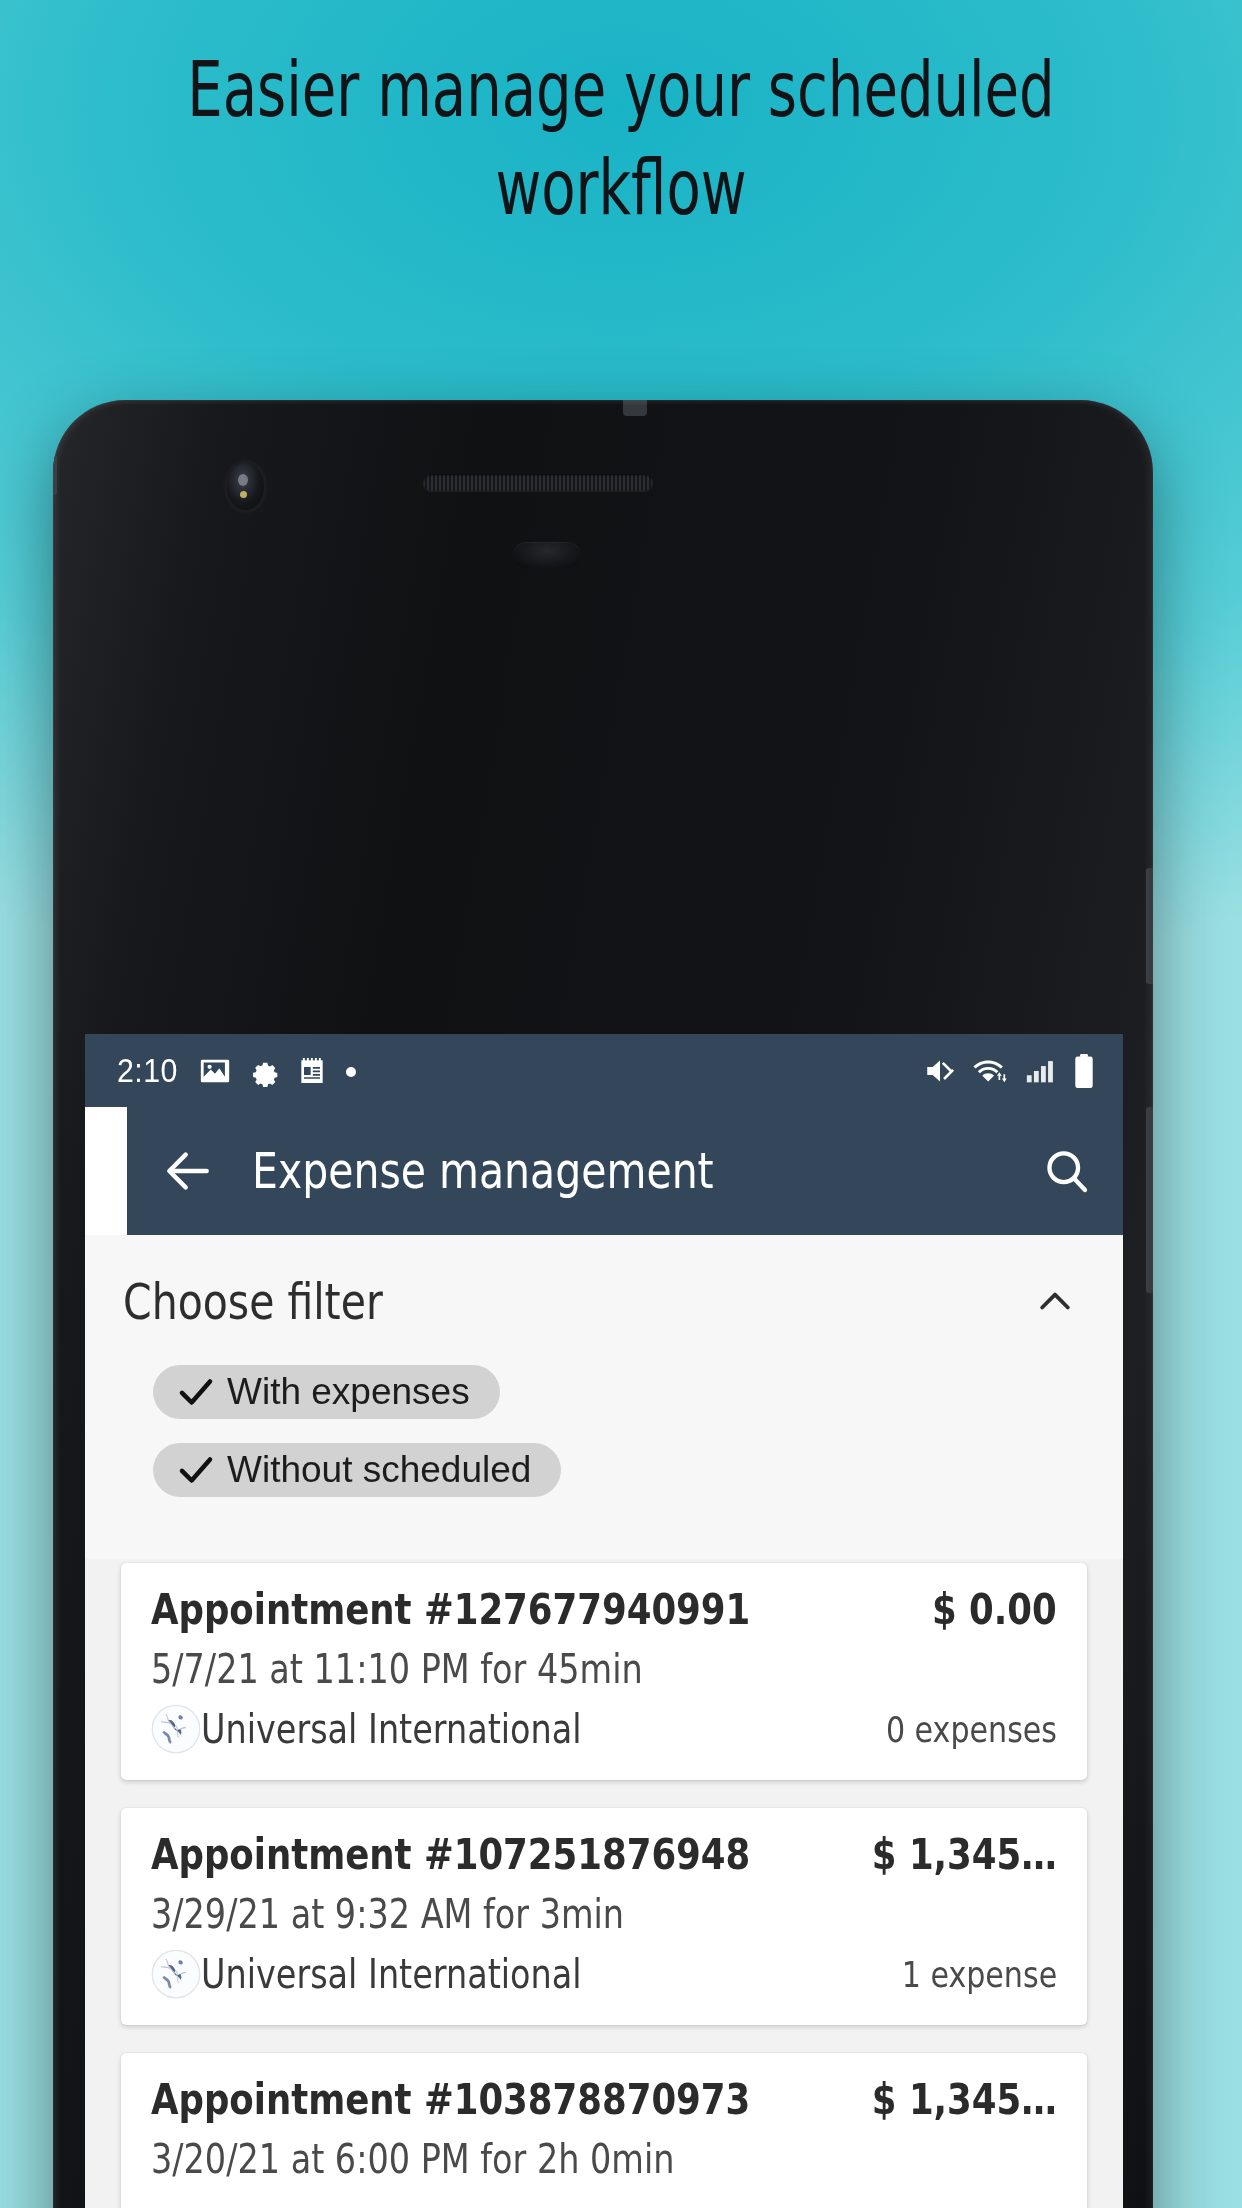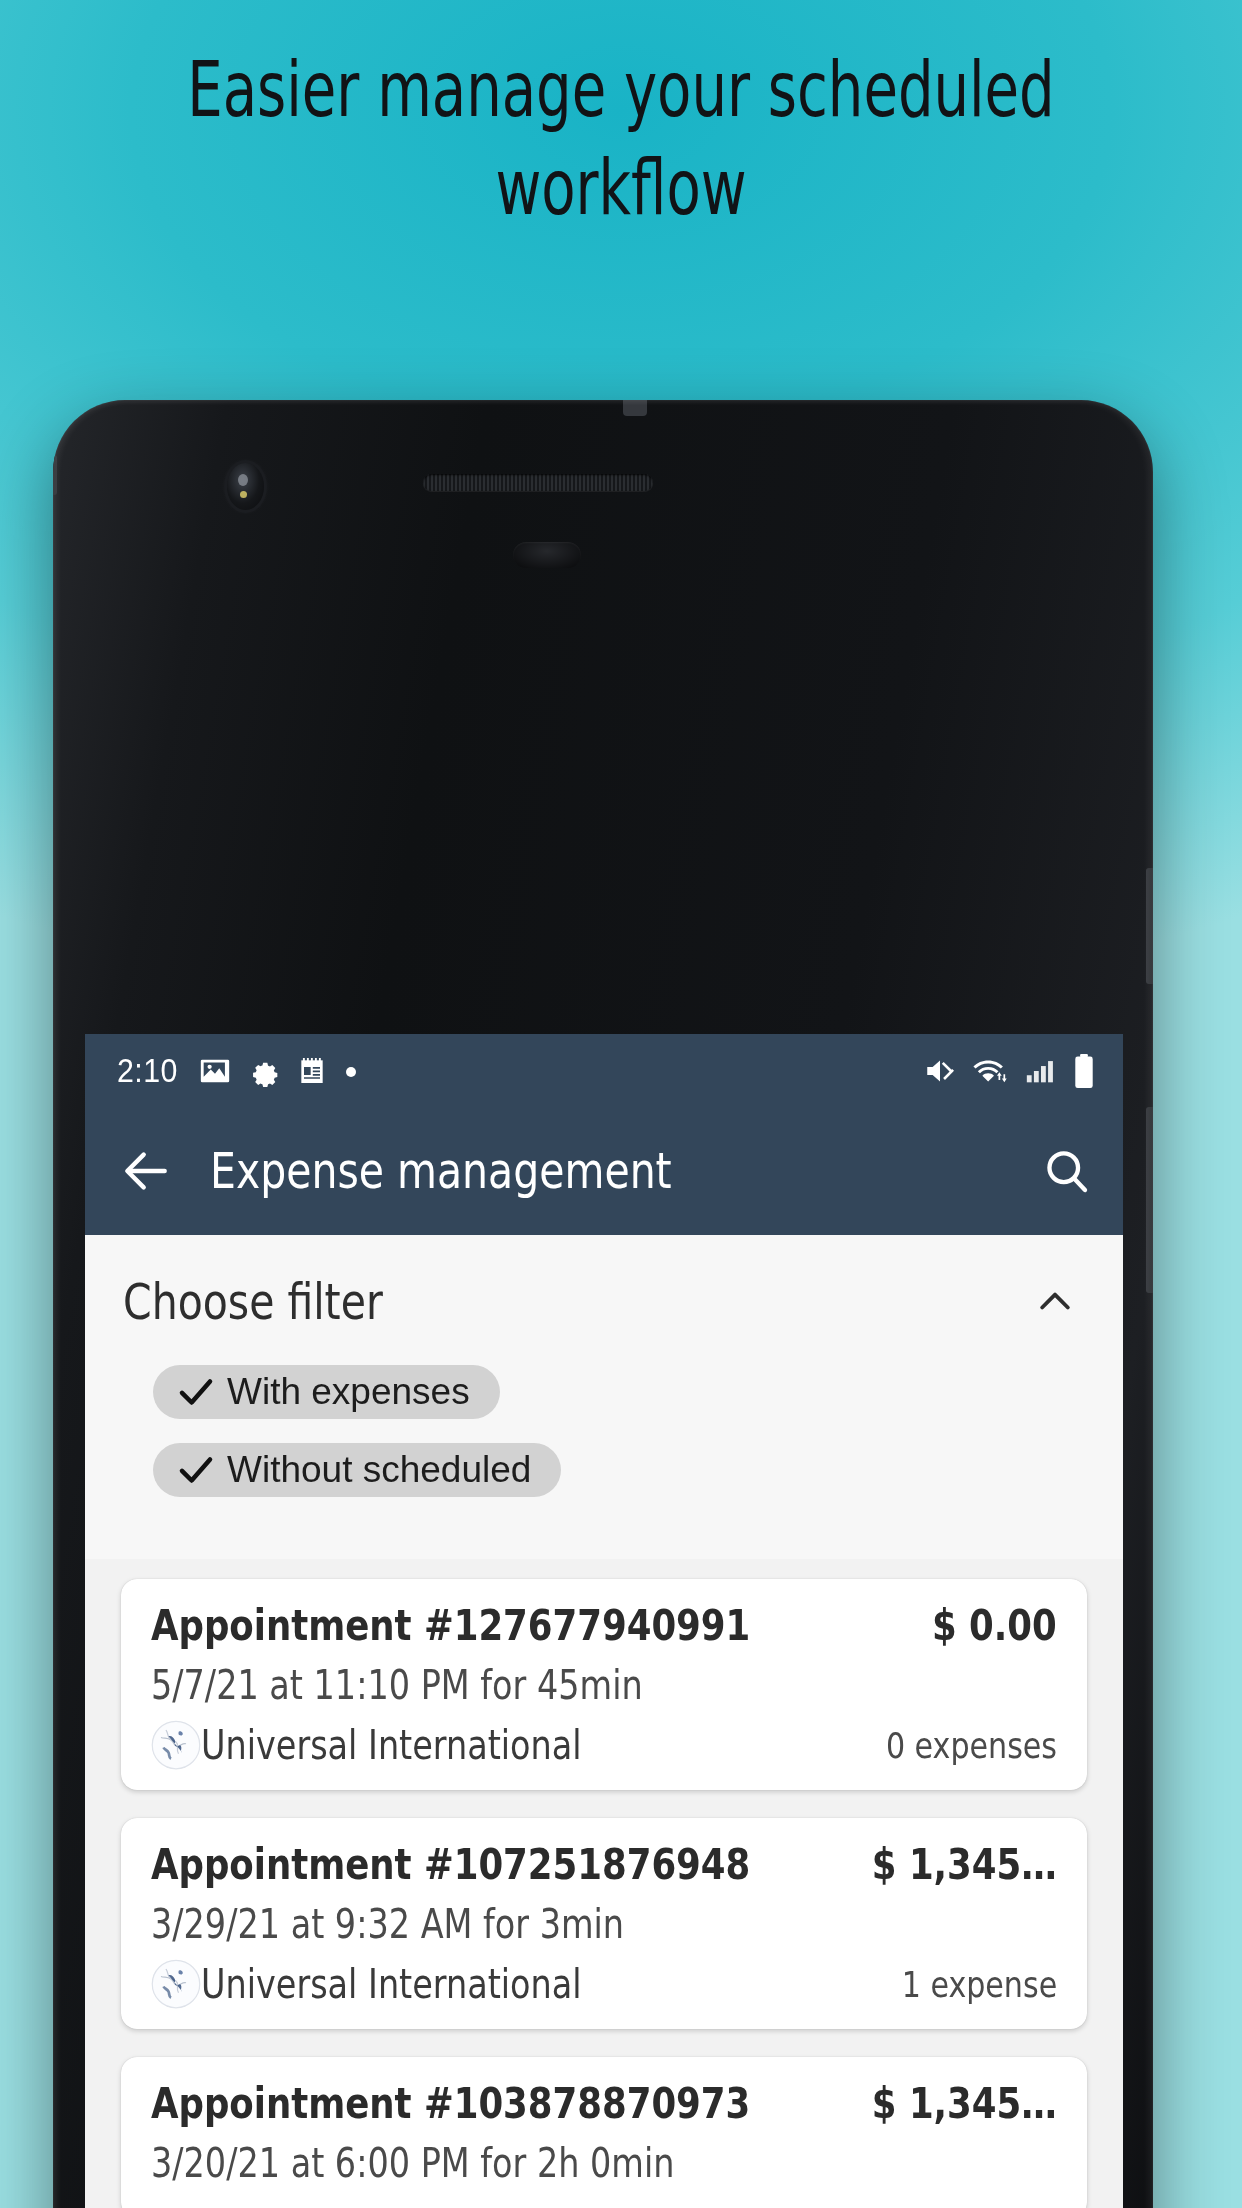--- a/index.html
+++ b/index.html
@@ -122,20 +122,21 @@
   .sb-right { display:flex; align-items:center; gap:14px; }
   .ic { display:block; }
 
   
   .appbar {
     height:128px;
     background:#33465a;
     display:flex; align-items:center;
     padding: 0 30px 0 33px;
     color:#ffffff;
+    margin-left:42px;
   }
   .appbar-title {
     flex:1;
     font-family:"DejaVu Sans Condensed","Liberation Sans Narrow","Liberation Sans",sans-serif;
     font-size:49px; font-weight:400; margin-left:36px;
     transform: scaleX(0.93); transform-origin: left center;
     white-space:nowrap;
   }
 
   
@@ -163,23 +164,23 @@
     font-size:37px; color:#1c1c1c;
     white-space:nowrap;
   }
   .chip .check { width:42px; height:42px; margin-right:10px; flex:none; }
   .chip-row { display:block; }
 
   
   .list { background:#f2f2f2; padding: 4px 0 0 0; }
   .card {
     background:#ffffff;
-    margin: 16px 36px 28px 36px;
-    border-radius:16px;
-    padding: 22px 30px 20px 30px;
+    margin: 0 36px 28px 36px;
+    border-radius:5px;
+    padding: 22px 30px 26px 30px;
     box-shadow: 0 2px 5px rgba(0,0,0,0.17), 0 0 1px rgba(0,0,0,.2);
   }
   .card-row1 {
     display:flex; align-items:baseline; justify-content:space-between;
     margin-bottom: 12px;
   }
   .card-title {
     font-family:"DejaVu Sans Condensed","Liberation Sans Narrow","Liberation Sans",sans-serif;
     font-size:42px; font-weight:700; color:#2b2b2b;
     transform: scaleX(0.94); transform-origin:left center;

